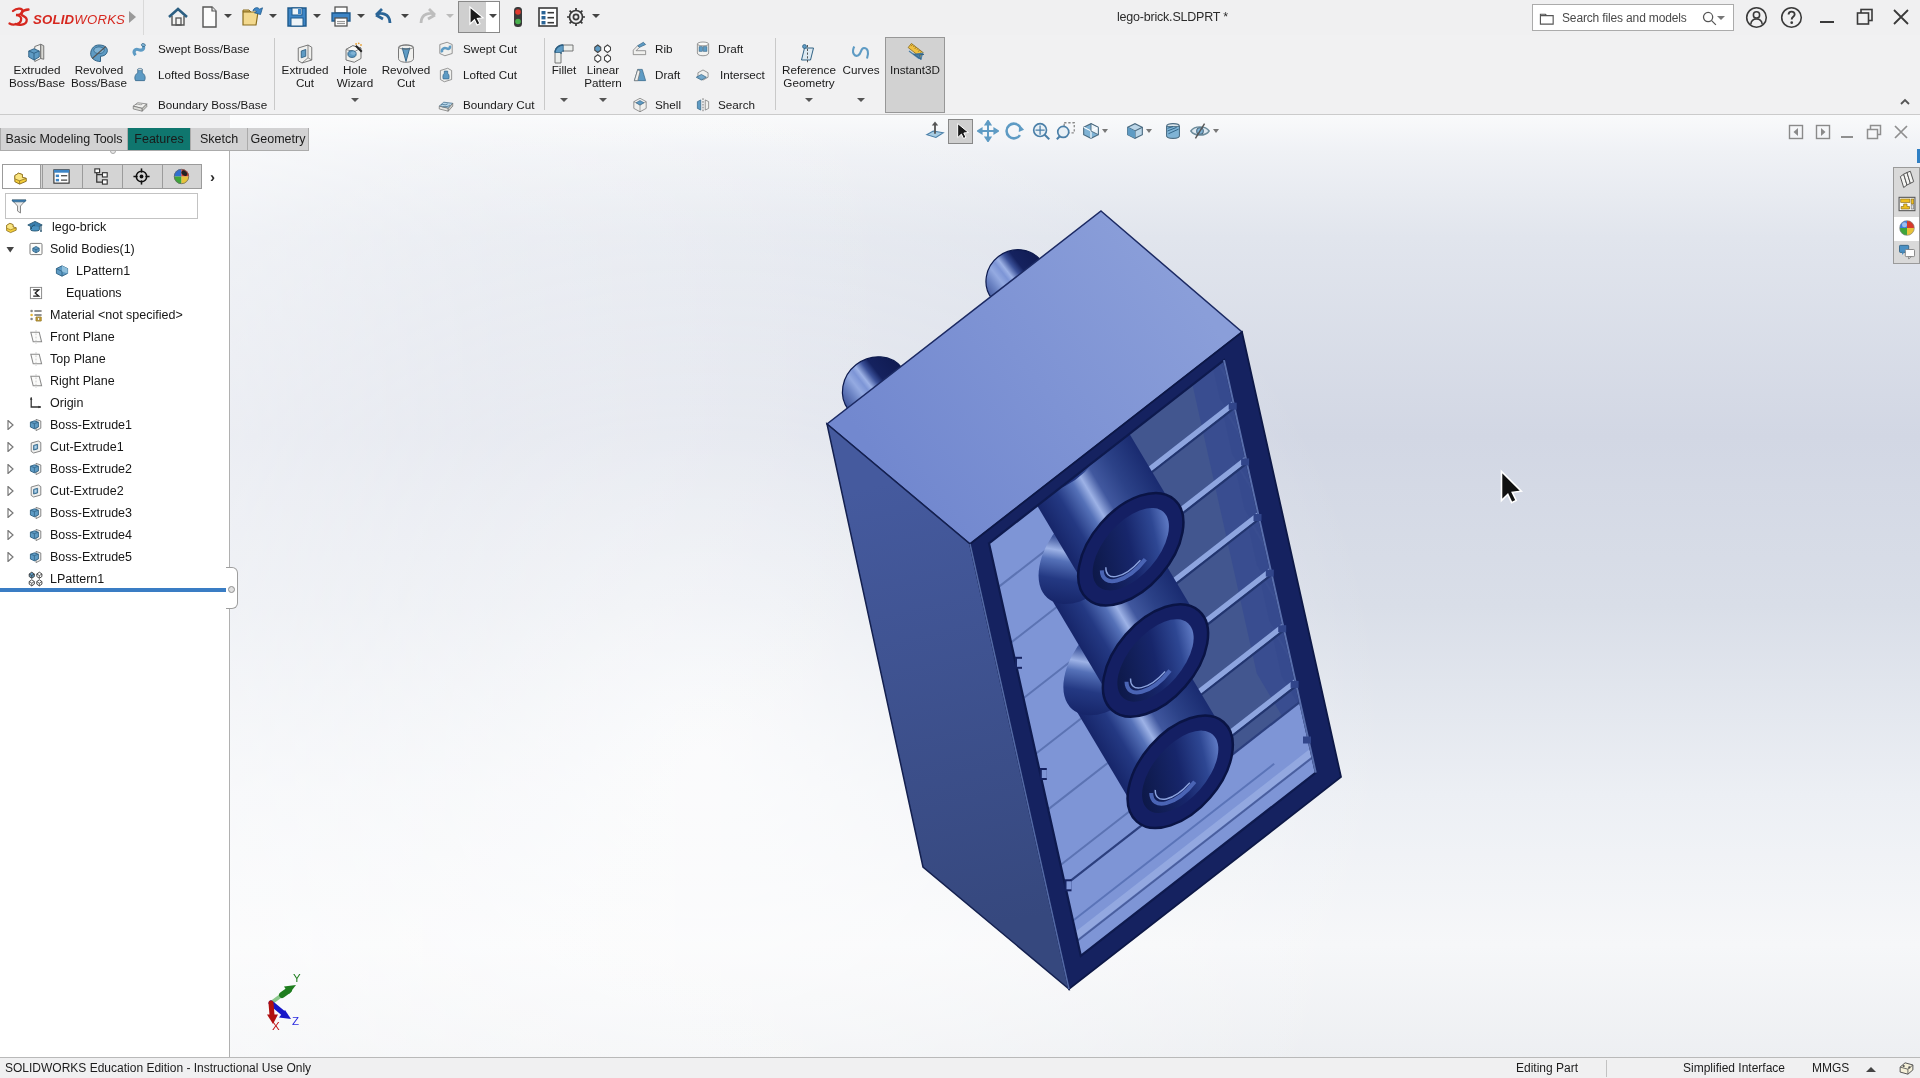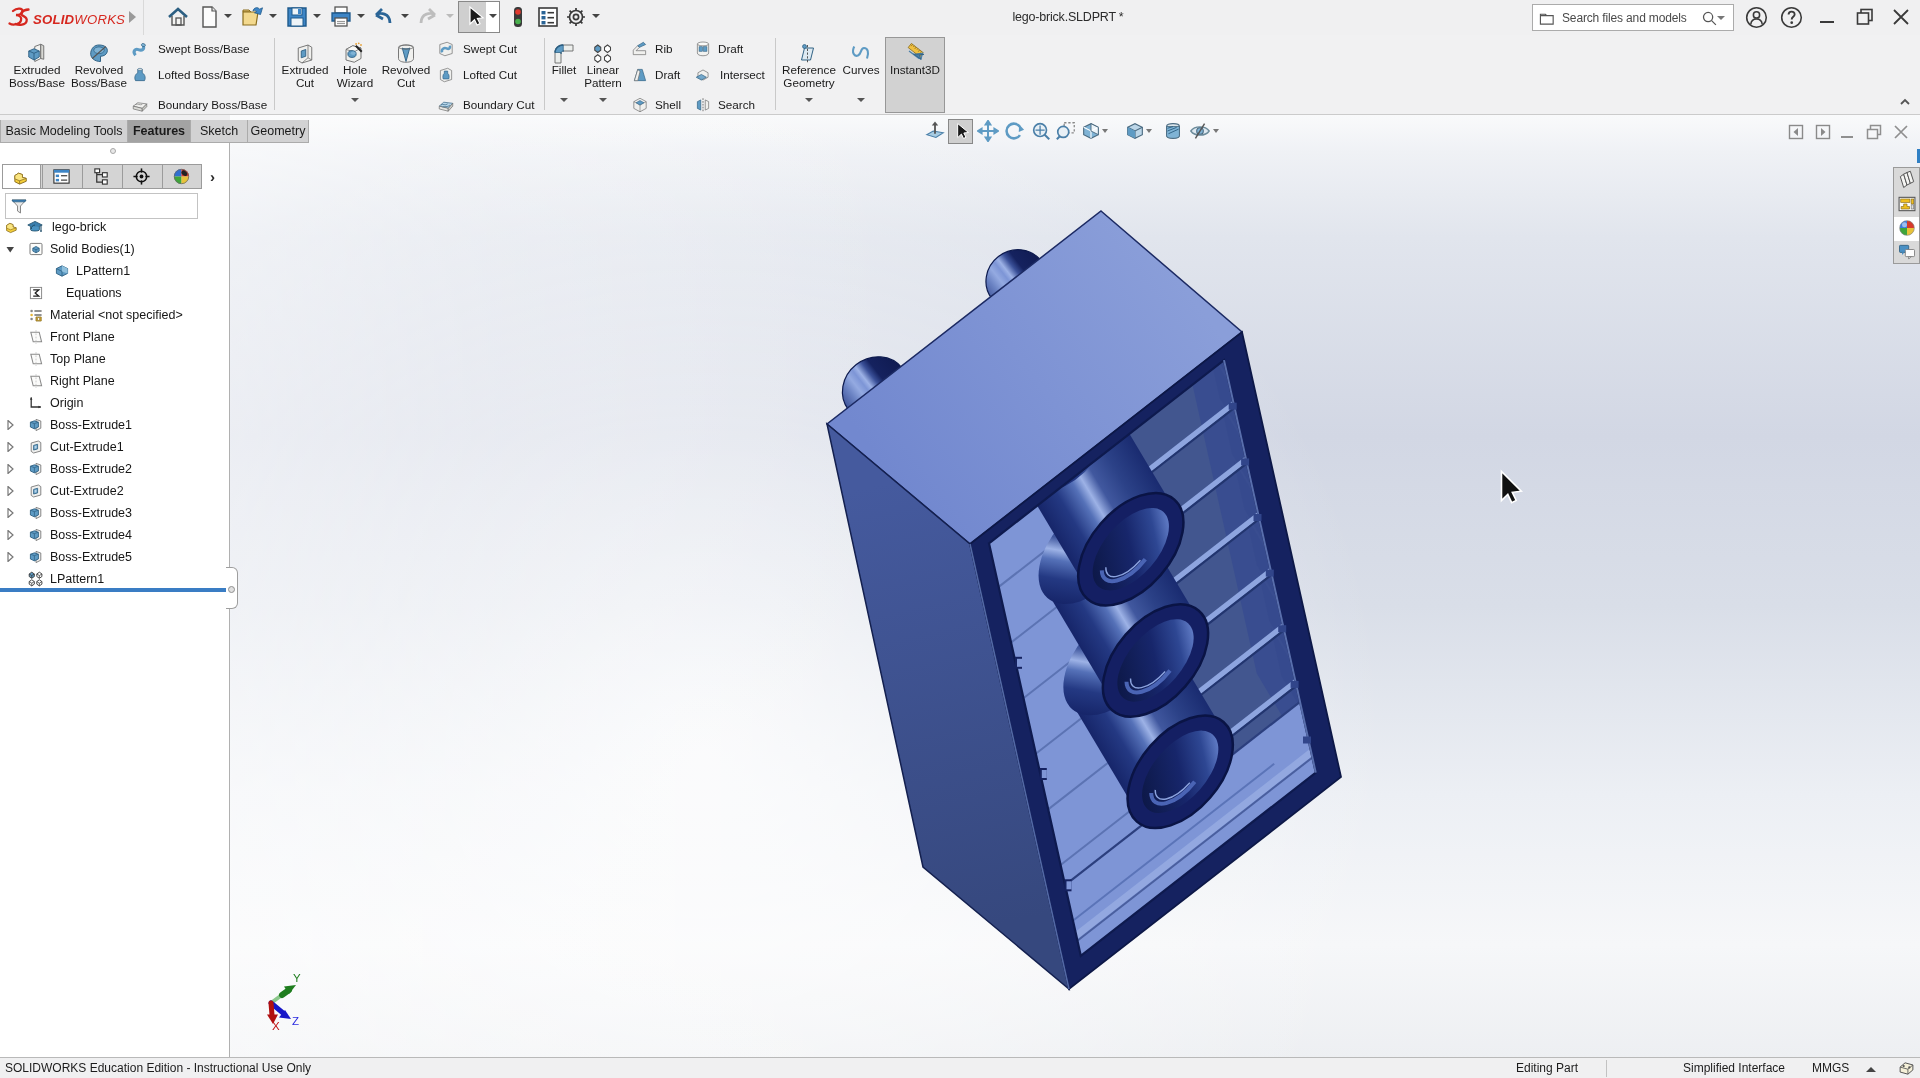--- a/index.html
+++ b/index.html
@@ -1,21 +1,21 @@
 <!DOCTYPE html>
 <html><head><meta charset="utf-8">
 <style>
 *{margin:0;padding:0;box-sizing:border-box}
 html,body{width:1920px;height:1078px;overflow:hidden;font-family:"Liberation Sans",sans-serif;background:#f0f0f1}
 .abs{position:absolute}
 #titlebar{position:absolute;left:0;top:0;width:1920px;height:35px;background:#f0f0f1}
 #ribbon{position:absolute;left:0;top:35px;width:1920px;height:80px;background:#f1f1f2;border-bottom:1px solid #cbcbcb}
-#tabrow{position:absolute;left:0;top:120px;width:1920px;height:23px;z-index:6}
+#tabrow{position:absolute;left:0;top:128px;width:1920px;height:23px;z-index:6}
 .tab{position:absolute;top:0;height:23px;background:#d2d2d3;border:1px solid #ababab;border-top:none;font-size:12.5px;color:#1a1a1a;text-align:center;line-height:22px}
-.tab.active{background:#a3a3a3;border:1px solid #ababab;border-top:none;font-weight:bold}
+.tab.active{background:#0f766e;border:1px solid #ababab;border-top:none;font-weight:normal}
 #graphics{position:absolute;left:230px;top:115px;width:1690px;height:943px;
  background:
   linear-gradient(to right, rgba(255,255,255,.5) 0%, rgba(255,255,255,.22) 16%, rgba(255,255,255,0) 40%),
   radial-gradient(circle at 28% 68%, rgba(255,255,255,.8) 0%, rgba(255,255,255,0) 50%),
   linear-gradient(to bottom,#f9fafb 0%,#eff1f5 4%,#e1e5ed 13%,#d2d7e4 34%,#d9dee8 52%,#ecEFF4 72%,#f6f7f9 88%,#edEFF2 100%);}
 #leftpanel{z-index:5;position:absolute;left:0;top:139px;width:230px;height:918px;background:#fff;border-right:1px solid #b0b0b0;border-top:1px solid #d7d7d7}
 #statusbar{position:absolute;left:0;top:1057px;width:1920px;height:21px;background:#f0f0f1;border-top:1px solid #b9b9b9;font-size:12px;color:#1c1c1c}
 .sep{position:absolute;top:0;width:1px;background:#d9d9d9}
 .icon24{position:absolute;top:5px;width:24px;height:24px}
 .dd{position:absolute;top:14px;width:8px;height:8px}
@@ -117,21 +117,21 @@
       <g fill="none" stroke="#3a3a3a" stroke-width="1.7">
         <circle cx="12" cy="12" r="6.5"></circle>
         <circle cx="12" cy="12" r="2.6"></circle>
         <path d="M12 3 L12 5.5 M12 18.5 L12 21 M3 12 L5.5 12 M18.5 12 L21 12 M5.6 5.6 L7.4 7.4 M16.6 16.6 L18.4 18.4 M18.4 5.6 L16.6 7.4 M7.4 16.6 L5.6 18.4"></path>
       </g>
     </svg>
  <div class="abs dd" style="left:592px">
       <div class="tri"></div>
     </div>
 
- <div class="abs" style="left:908px;top:10px;width:320px;text-align:center;font-size:12.5px;letter-spacing:-0.2px;color:#2b2b2b">lego-brick.SLDPRT *</div>
+ <div class="abs" style="left:908px;top:10px;width:320px;text-align:right;font-size:12.5px;letter-spacing:-0.2px;color:#2b2b2b">lego-brick.SLDPRT *</div>
 
  <div class="abs" style="left:1532px;top:4px;width:202px;height:27px;background:#fff;border:1px solid #ababab">
   <svg class="abs" style="left:6px;top:5px" width="17" height="17" viewBox="0 0 24 24">
         <path d="M2 6 L9 6 L11 8 L2 8 Z M2 8 L20 8 L20 20 L2 20 Z" fill="none" stroke="#555" stroke-width="1.6"></path>
       </svg>
   <span class="abs" style="left:29px;top:6px;font-size:12px;color:#4a4a4a;letter-spacing:-0.15px">Search files and models</span>
   <svg class="abs" style="left:168px;top:5px" width="17" height="17" viewBox="0 0 24 24">
         <circle cx="10" cy="10" r="6.5" fill="none" stroke="#555" stroke-width="1.8"></circle>
         <line x1="15" y1="15" x2="21" y2="21" stroke="#555" stroke-width="1.8"></line>
       </svg>

